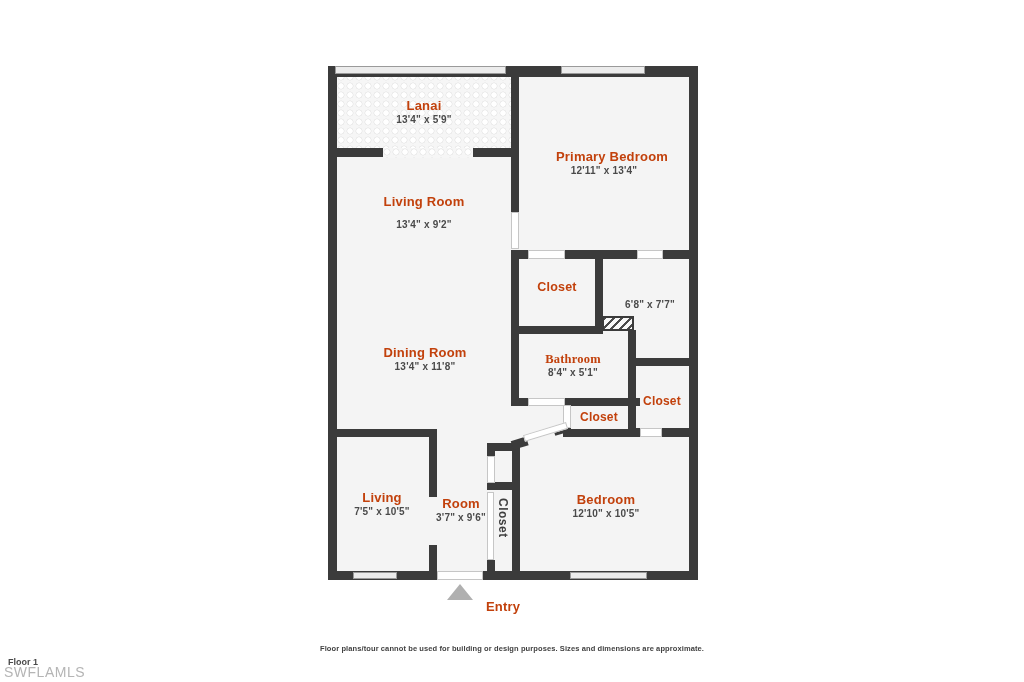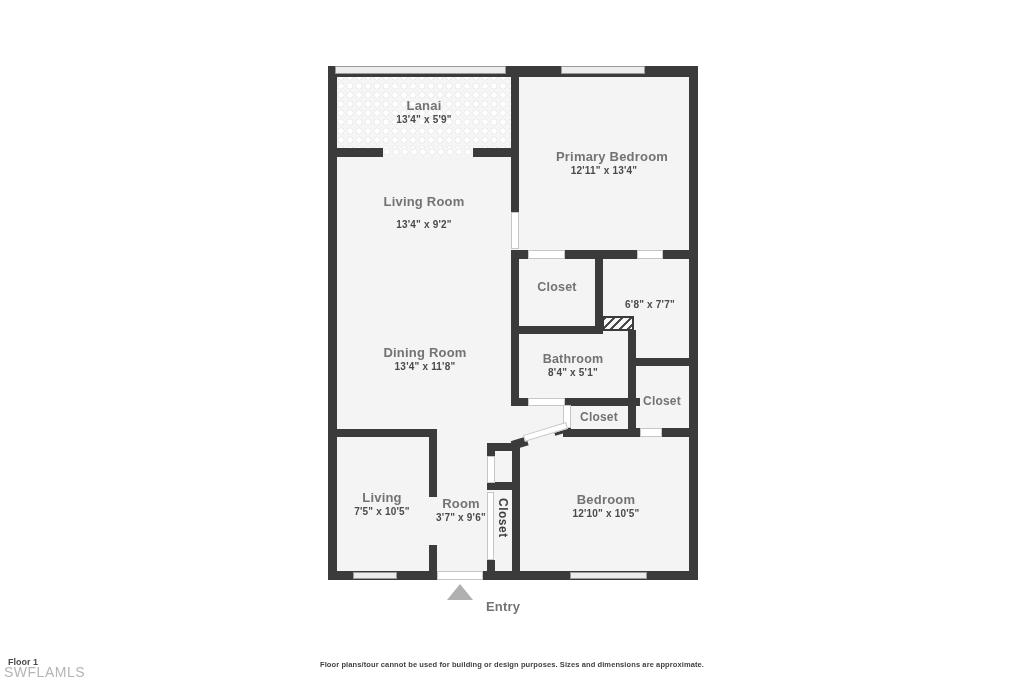--- a/index.html
+++ b/index.html
@@ -6,21 +6,21 @@
   #canvas{
     position:relative;width:1024px;height:682px;background:#ffffff;overflow:hidden;
     font-family:"Liberation Sans","DejaVu Sans",sans-serif;color:#3f3f3f;
   }
   .fill{position:absolute;background:#f4f4f4;}
   .wall{position:absolute;background:#3b3b3b;}
   .door{position:absolute;background:#ffffff;border:1px solid #c6c6c6;box-sizing:border-box;}
   .win{position:absolute;background:#ececec;border:1px solid #9a9a9a;box-sizing:border-box;}
   .lbl{
     position:absolute;transform:translateX(-50%);white-space:nowrap;
-    font-size:13px;font-weight:bold;color:#737373;letter-spacing:.2px;
+    font-size:13px;font-weight:bold;color:#c2410c;letter-spacing:.2px;
   }
   .lbl2{
     position:absolute;transform:translateX(-50%);text-align:center;
     font-size:13px;font-weight:bold;color:#3f3f3f;line-height:14px;width:100px;
   }
   .dim{
     position:absolute;transform:translateX(-50%);white-space:nowrap;
     font-size:10px;font-weight:bold;color:#4a4a4a;letter-spacing:.2px;
   }
   .closet-v{
@@ -131,21 +131,21 @@
   <div class="lbl" style="left:604px;top:149px;padding-left:16px;">Primary Bedroom</div>
   <div class="dim" style="left:604px;top:165px;">12'11" x 13'4"</div>
 
   <div class="lbl" style="left:557px;top:280px;font-size:12.5px;">Closet</div>
 
   <div class="dim" style="left:650px;top:299px;">6'8" x 7'7"</div>
 
   <div class="lbl" style="left:425px;top:345px;">Dining Room</div>
   <div class="dim" style="left:425px;top:361px;">13'4" x 11'8"</div>
 
-  <div class="lbl" style="left:573px;top:352px;font-size:12.5px;">Bathroom</div>
+  <div class="lbl" style="left:573px;top:352px;font-size:12.5px;font-family:Liberation Serif, serif;">Bathroom</div>
   <div class="dim" style="left:573px;top:367px;">8'4" x 5'1"</div>
 
   <div class="lbl" style="left:662px;top:394px;font-size:12px;">Closet</div>
 
   <div class="lbl" style="left:599px;top:410px;font-size:12px;">Closet</div>
 
   <div class="lbl" style="left:382px;top:490px;">Living</div>
   <div class="dim" style="left:382px;top:506px;">7'5" x 10'5"</div>
 
   <div class="lbl" style="left:461px;top:496px;">Room</div>
@@ -154,15 +154,15 @@
   <div class="closet-v" style="left:496px;top:498px;">Closet</div>
 
   <div class="lbl" style="left:606px;top:492px;">Bedroom</div>
   <div class="dim" style="left:606px;top:508px;">12'10" x 10'5"</div>
 
   <div class="entry-tri" style="left:447px;top:584px;"></div>
   <div class="lbl" style="left:461px;top:599px;margin-left:42px;">Entry</div>
 
   <div class="floor1" style="left:8px;top:657px;">Floor 1</div>
   <div class="watermark" style="left:4px;top:664px;">SWFLAMLS</div>
-  <div class="disclaimer" style="top:660px;">Floor plans/tour cannot be used for building or design purposes. Sizes and dimensions are approximate.</div>
+  <div class="disclaimer" style="top:644px;">Floor plans/tour cannot be used for building or design purposes. Sizes and dimensions are approximate.</div>
 
 </div>
 
 </body></html>

